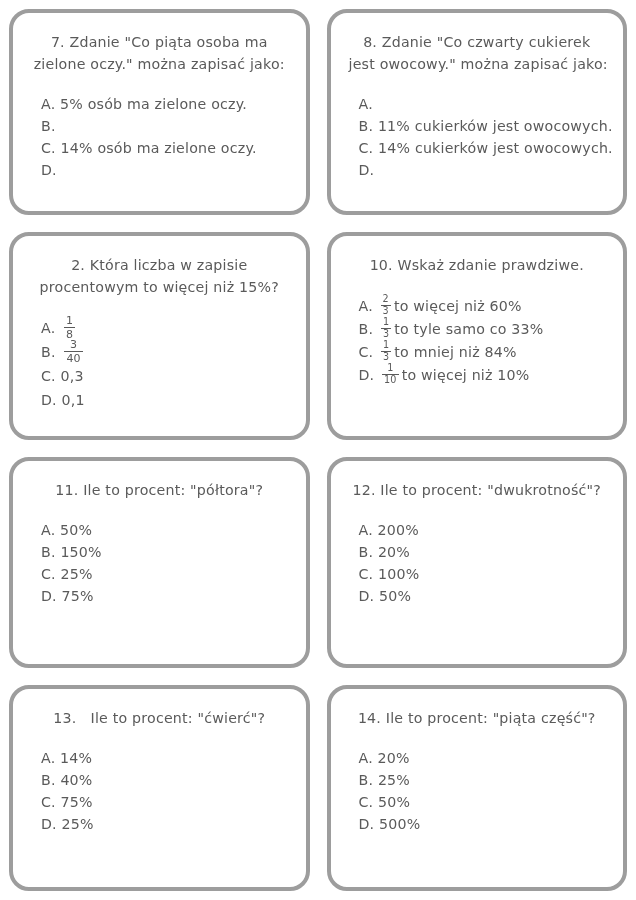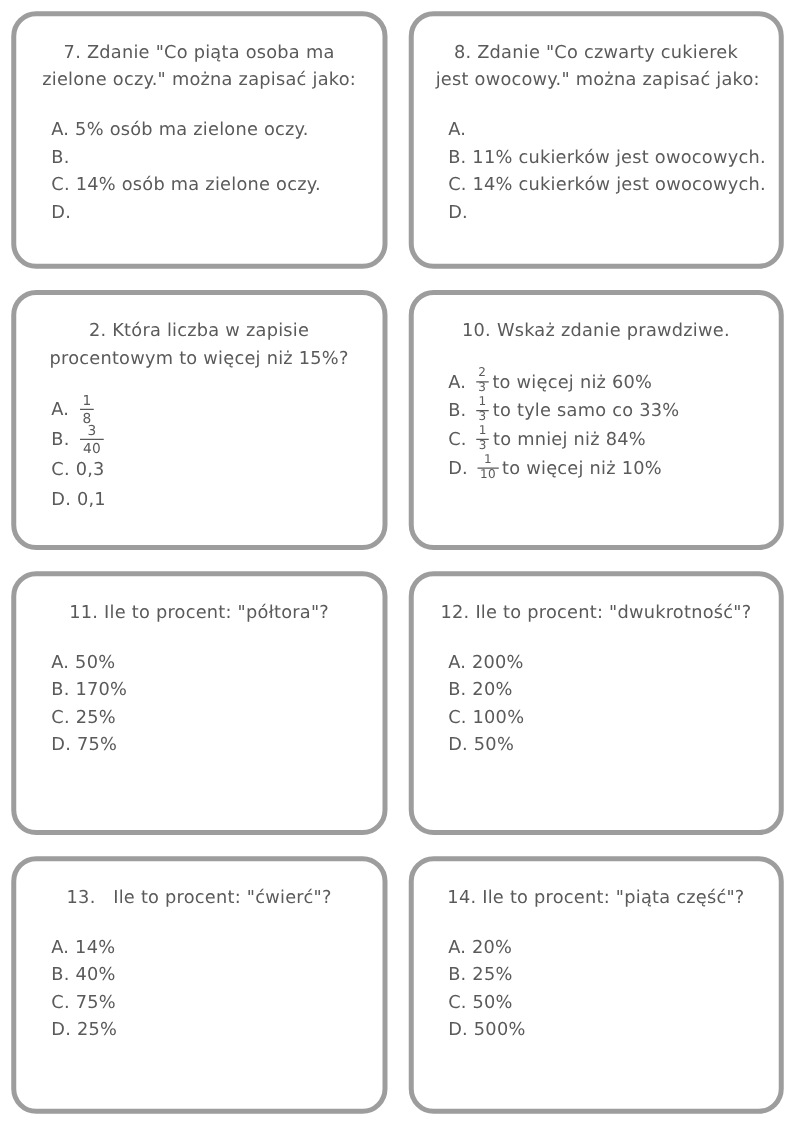--- a/index.html
+++ b/index.html
@@ -157,21 +157,21 @@
         <div class="answer"><span class="ans-label">C.</span><span> </span><span class="frac"><span class="num">1</span><span class="den">3</span></span><span class="ans-text">to mniej niż 84%</span></div>
         <div class="answer"><span class="ans-label">D.</span><span> </span><span class="frac"><span class="num">1</span><span class="den">10</span></span><span class="ans-text">to więcej niż 10%</span></div>
       </div>
     </div>
     <div class="card">
       <div class="question">
         <span class="q-line">11. Ile to procent: "półtora"?</span>
       </div>
       <div class="answers">
         <div class="answer"><span class="ans-label">A.</span><span> </span><span class="ans-text">50%</span></div>
-        <div class="answer"><span class="ans-label">B.</span><span> </span><span class="ans-text">170%</span></div>
+        <div class="answer"><span class="ans-label">B.</span><span> </span><span class="ans-text">150%</span></div>
         <div class="answer"><span class="ans-label">C.</span><span> </span><span class="ans-text">25%</span></div>
         <div class="answer"><span class="ans-label">D.</span><span> </span><span class="ans-text">75%</span></div>
       </div>
     </div>
     <div class="card">
       <div class="question">
         <span class="q-line">12. Ile to procent: "dwukrotność"?</span>
       </div>
       <div class="answers">
         <div class="answer"><span class="ans-label">A.</span><span> </span><span class="ans-text">200%</span></div>

